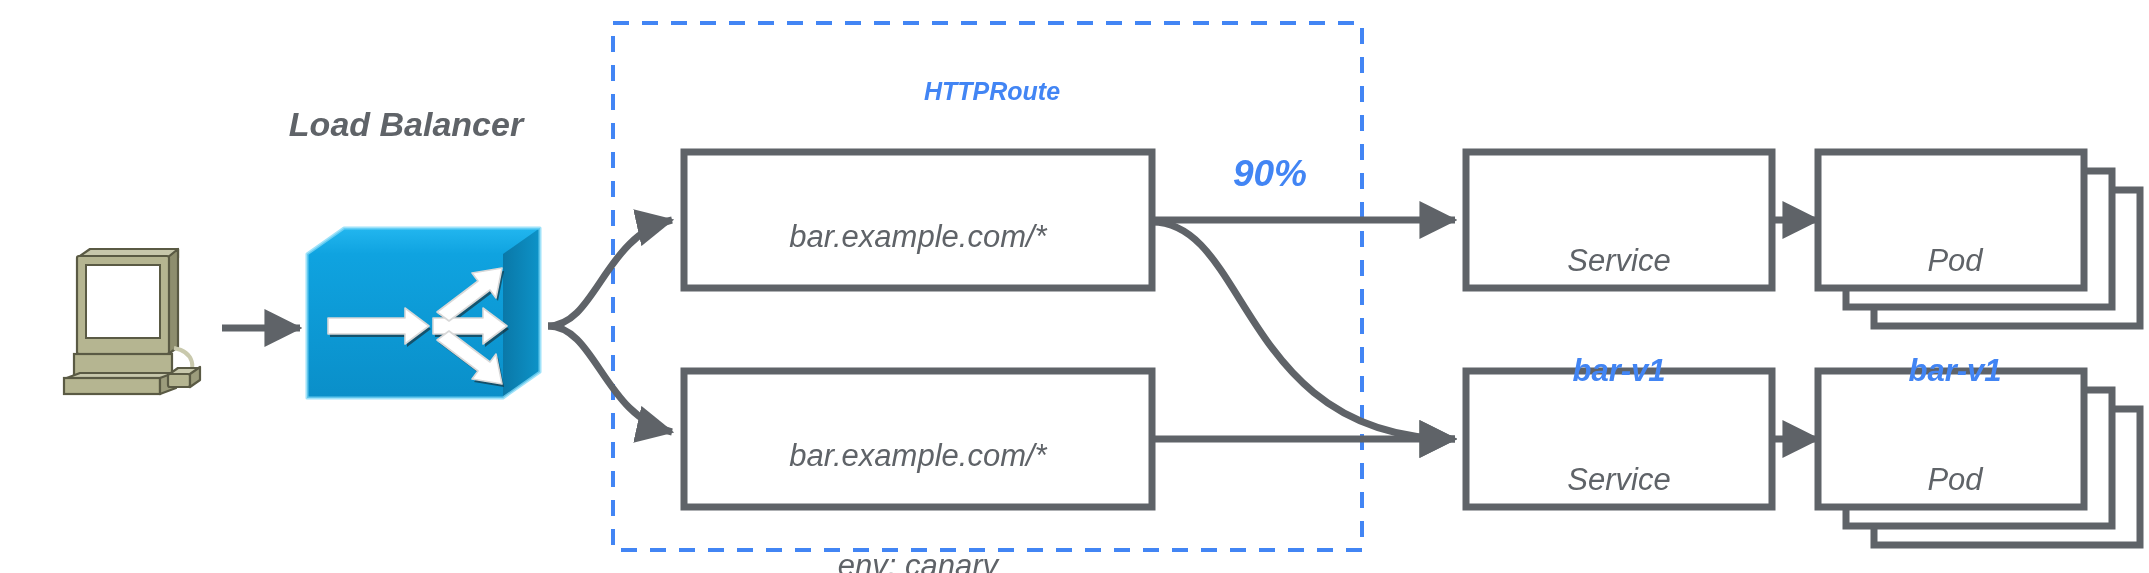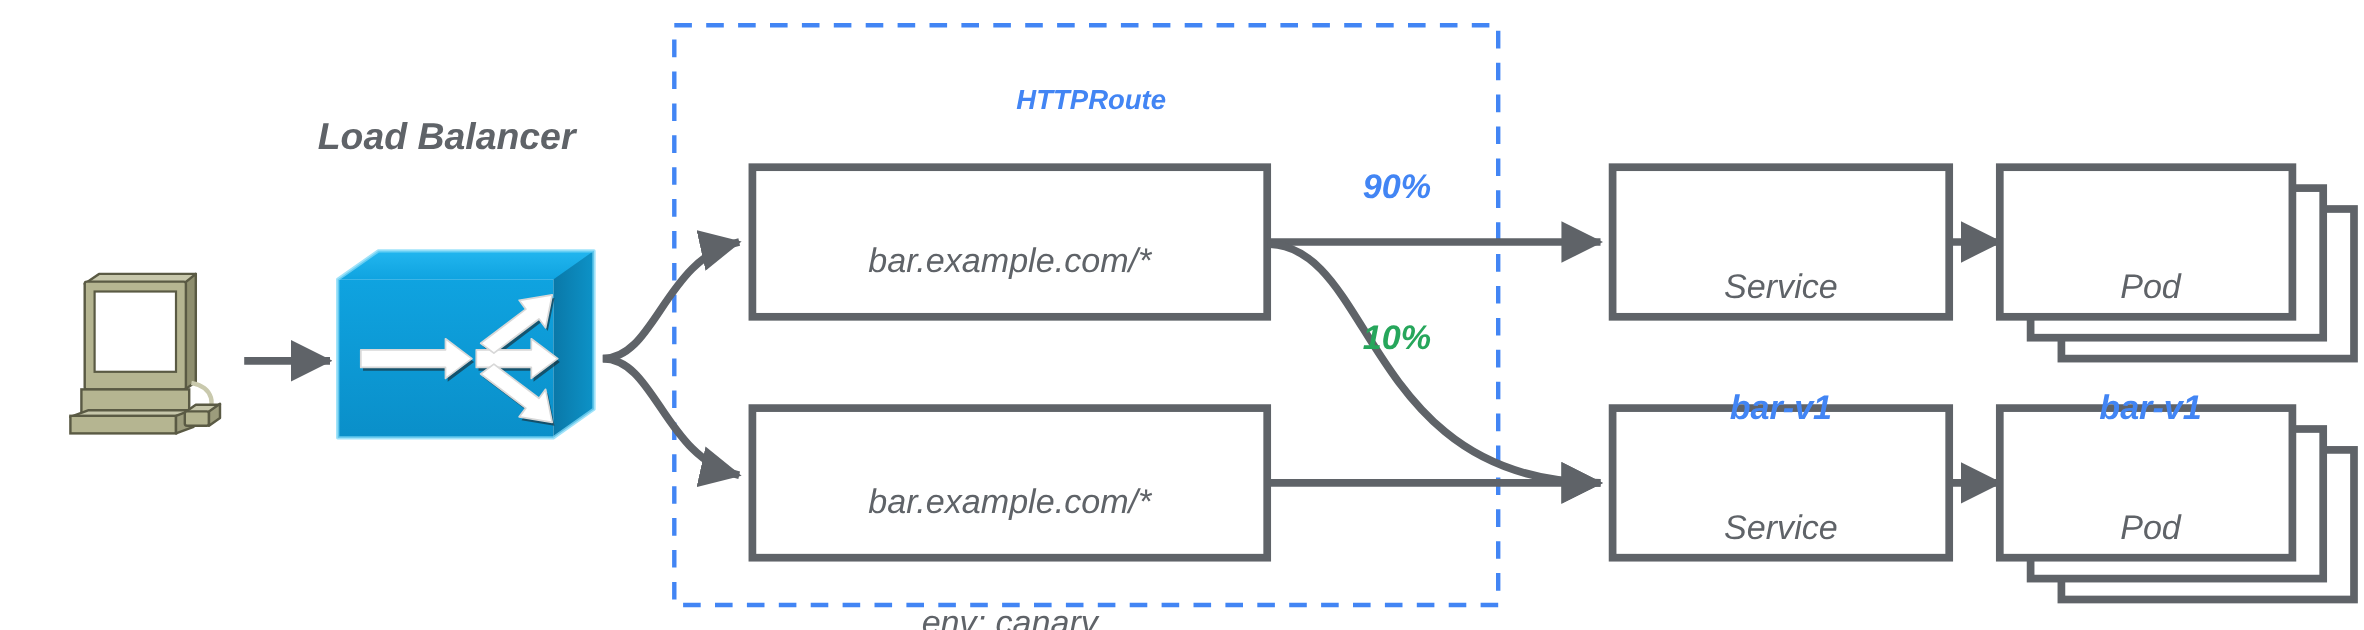--- a/index.html
+++ b/index.html
@@ -60,21 +60,21 @@
   .t-box1 {
     left: 684px; top: 146px; width: 468px;
     font-size: 31px;
   }
   .t-box2 {
     left: 684px; top: 365px; width: 468px;
     font-size: 31px;
   }
   .t-p90 {
     left: 1195px; top: 152px; width: 150px;
-    font-size: 31px;
+    font-size: 37px;
   }
   .t-p10 {
     left: 1195px; top: 289px; width: 150px;
     font-size: 31px;
   }
   .t-svc1 {
     left: 1466px; top: 170px; width: 306px;
     font-size: 31px;
   }
   .t-svc2 {
@@ -202,21 +202,20 @@
     <span class="gray-reg l2">bar.example.com/*</span>
   </div>
 
   <div class="lbl t-box2">
     <span class="gray-reg l2">bar.example.com/*</span>
     <span class="gray-reg l2">env: canary</span>
   </div>
 
   <div class="lbl t-p90 blue-bold">90%</div>
 
-  <div class="lbl t-p10 green-bold">10%</div>
 
   <div class="lbl t-svc1">
     <span class="gray-reg l2">Service</span>
     <span class="blue-bold l2">bar-v1</span>
   </div>
 
   <div class="lbl t-svc2">
     <span class="gray-reg l2">Service</span>
     <span class="green-bold l2">bar-v2</span>
   </div>

